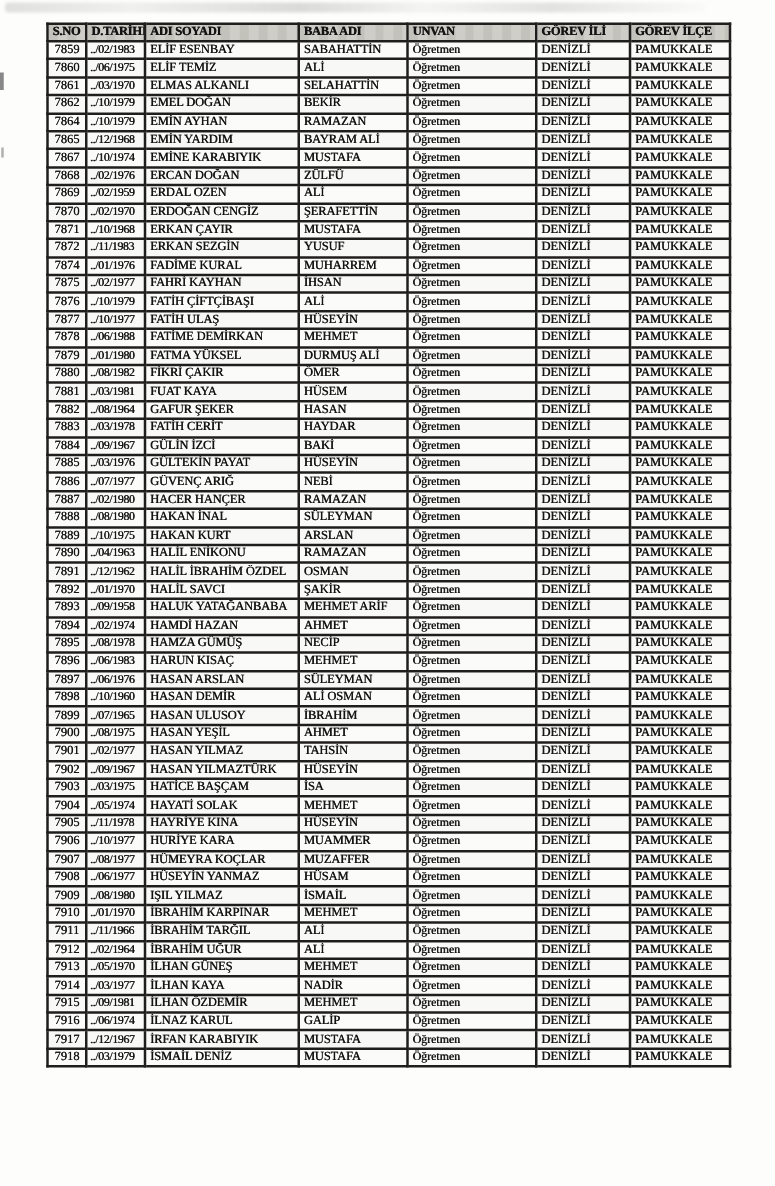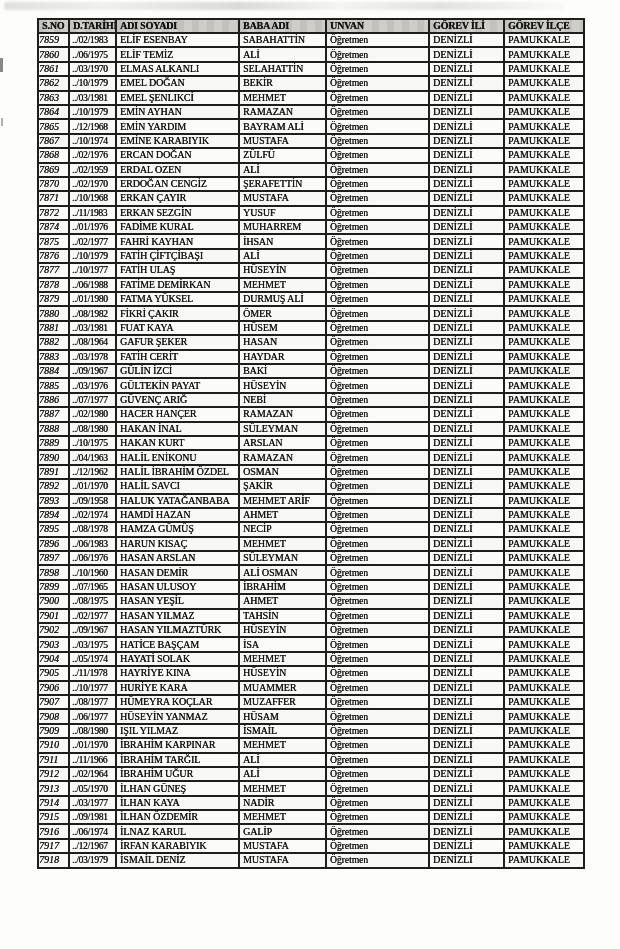--- a/index.html
+++ b/index.html
@@ -65,21 +65,21 @@
     font-weight:bold;
     font-size:10px;
     letter-spacing:-0.2px;
     background:
       repeating-linear-gradient(90deg,
         rgba(120,118,112,.18) 0 7px,
         rgba(190,188,182,.22) 7px 15px),
       #d4d2cc;
   }
   td{height:12.4px;}
-  td:nth-child(1){padding:0;font-size:10px;font-style:italic;}
+  td:nth-child(1){text-align:center;padding:0;font-size:10px;}
   td:nth-child(2){font-size:9.5px;letter-spacing:-0.3px;padding-left:2px;}
   td:nth-child(3),td:nth-child(4){letter-spacing:-0.1px;}
   td:nth-child(5){font-size:9.5px;}
   tbody tr:nth-child(odd) td{background:#fbfbfa;}
   tbody tr:nth-child(even) td{background:#f8f8f6;}
 </style>
 </head>
 <body>
 
 <div class="page">
@@ -139,29 +139,20 @@
         <tr>
           <td>7862</td>
           <td>../10/1979</td>
           <td>EMEL DOĞAN</td>
           <td>BEKİR</td>
           <td>Öğretmen</td>
           <td>DENİZLİ</td>
           <td>PAMUKKALE</td>
         </tr>
         <tr>
-          <td>7863</td>
-          <td>../03/1981</td>
-          <td>EMEL ŞENLIKCİ</td>
-          <td>MEHMET</td>
-          <td>Öğretmen</td>
-          <td>DENİZLİ</td>
-          <td>PAMUKKALE</td>
-        </tr>
-        <tr>
           <td>7864</td>
           <td>../10/1979</td>
           <td>EMİN AYHAN</td>
           <td>RAMAZAN</td>
           <td>Öğretmen</td>
           <td>DENİZLİ</td>
           <td>PAMUKKALE</td>
         </tr>
         <tr>
           <td>7865</td>

